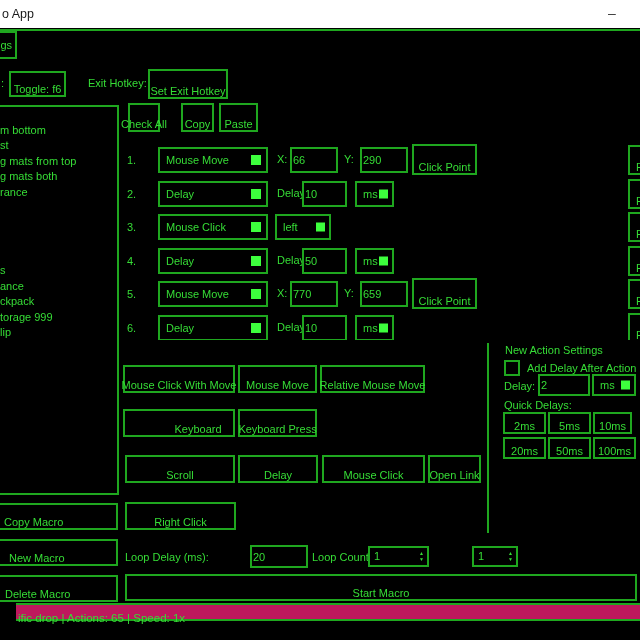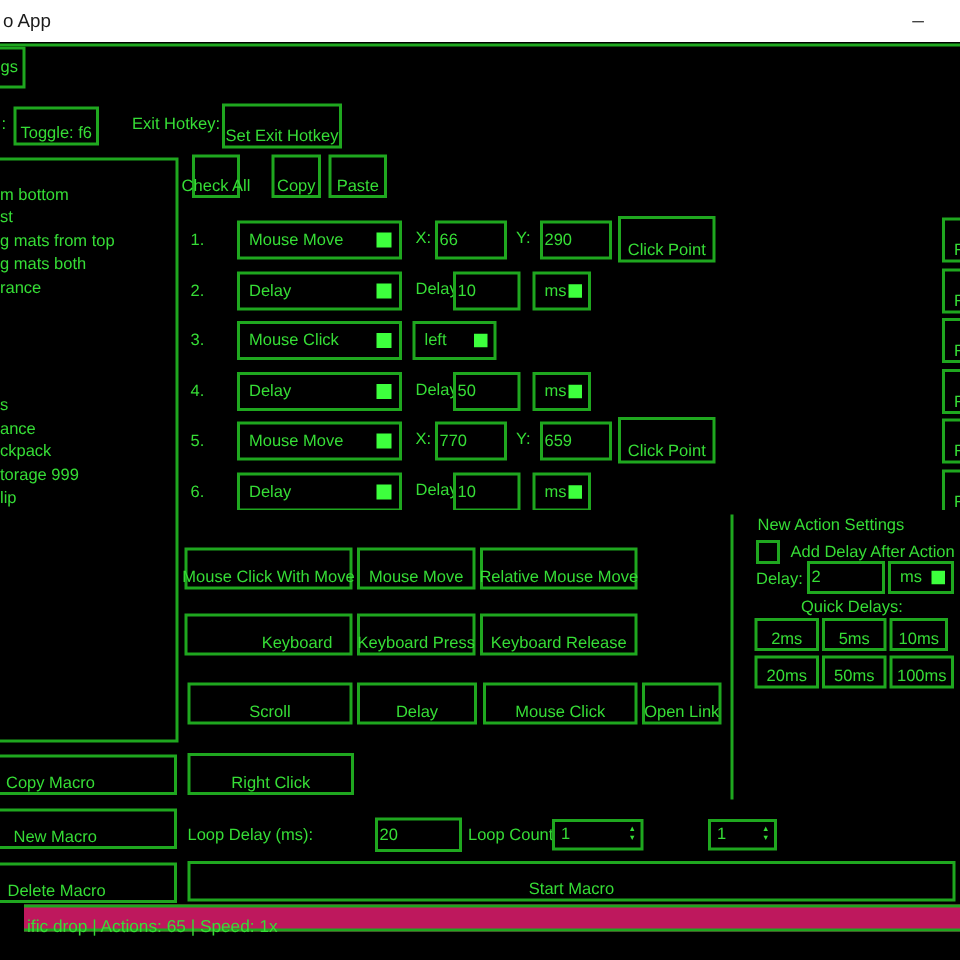--- a/index.html
+++ b/index.html
@@ -239,23 +239,20 @@
   <div class="btn" style="left:320px;top:365px;width:105px;height:28px;">
     <span>Relative Mouse Move</span>
     </div>
 
   <div class="btn" style="left:123px;top:409px;width:112px;height:28px;padding-left:38px;">
     <span>Keyboard</span>
     </div>
   <div class="btn" style="left:238px;top:409px;width:79px;height:28px;">
     <span>Keyboard Press</span>
     </div>
-  <div class="btn" style="left:320px;top:409px;width:105px;height:28px;">
-    <span>Keyboard Release</span>
-    </div>
 
   <div class="btn" style="left:125px;top:455px;width:110px;height:28px;">
     <span>Scroll</span>
     </div>
   <div class="btn" style="left:238px;top:455px;width:80px;height:28px;">
     <span>Delay</span>
     </div>
   <div class="btn" style="left:322px;top:455px;width:103px;height:28px;">
     <span>Mouse Click</span>
     </div>
@@ -269,21 +266,21 @@
 
   <span class="lbl" style="left:505px;top:344px;">New Action Settings</span>
   <div class="chk" style="left:504px;top:360px;"></div>
   <span class="lbl" style="left:527px;top:362px;">Add Delay After Action</span>
   <span class="lbl" style="left:504px;top:380px;">Delay:</span>
   <input class="inp" style="left: 538px; top: 374px; width: 52px; height: 22px;" value="2">
   <div class="dd small" style="left:592px;top:374px;width:44px;height:22px;">
     <span>ms</span>
     <span class="sq"></span>
   </div>
-  <span class="lbl" style="left:534px;top:399px;text-align:center;">Quick Delays:</span>
+  <span class="lbl" style="left:504px;top:399px;text-align:center;">Quick Delays:</span>
 
   <div class="btn" style="left:503px;top:412px;width:43px;height:22px;">
     <span>2ms</span>
     </div>
   <div class="btn" style="left:548px;top:412px;width:43px;height:22px;">
     <span>5ms</span>
     </div>
   <div class="btn" style="left:593px;top:412px;width:39px;height:22px;">
     <span>10ms</span>
     </div>

